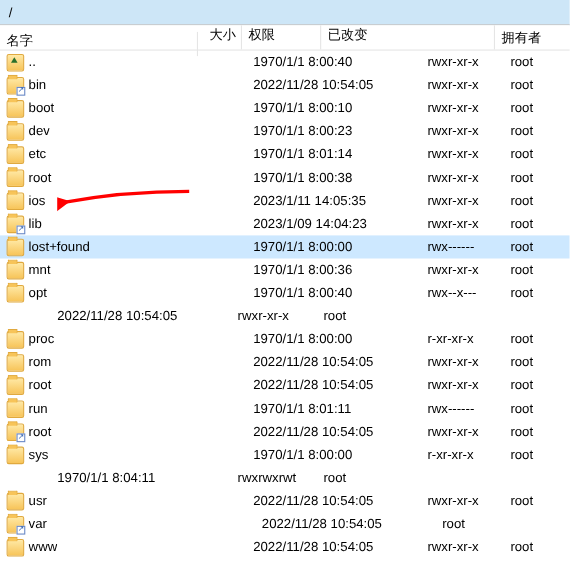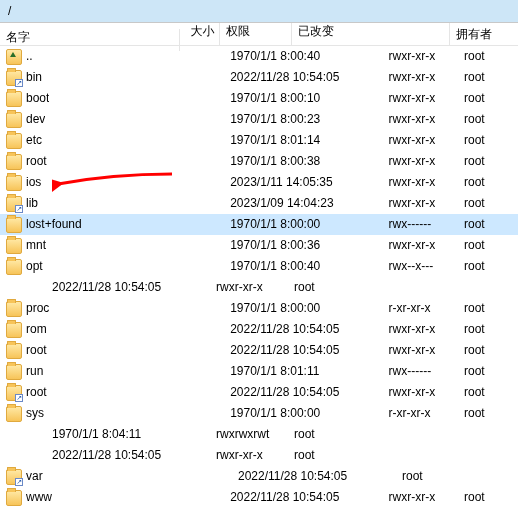--- a/index.html
+++ b/index.html
@@ -332,20 +332,24 @@
       <div class="cell cell-perm">r-xr-xr-x</div>
       <div class="cell cell-owner">root</div>
     </div>
     <div class="row">
       <div class="cell cell-size"></div>
       <div class="cell cell-date">1970/1/1 8:04:11</div>
       <div class="cell cell-perm">rwxrwxrwt</div>
       <div class="cell cell-owner">root</div>
     </div>
     <div class="row">
+      <div class="cell cell-name">
+        <span class="icon folder"></span>
+        <span class="name-text">usr</span>
+      </div>
       <div class="cell cell-size"></div>
       <div class="cell cell-date">2022/11/28 10:54:05</div>
       <div class="cell cell-perm">rwxr-xr-x</div>
       <div class="cell cell-owner">root</div>
     </div>
     <div class="row">
       <div class="cell cell-name">
         <span class="icon folder link-overlay">
           <span class="arrow">↗</span>
         </span>

